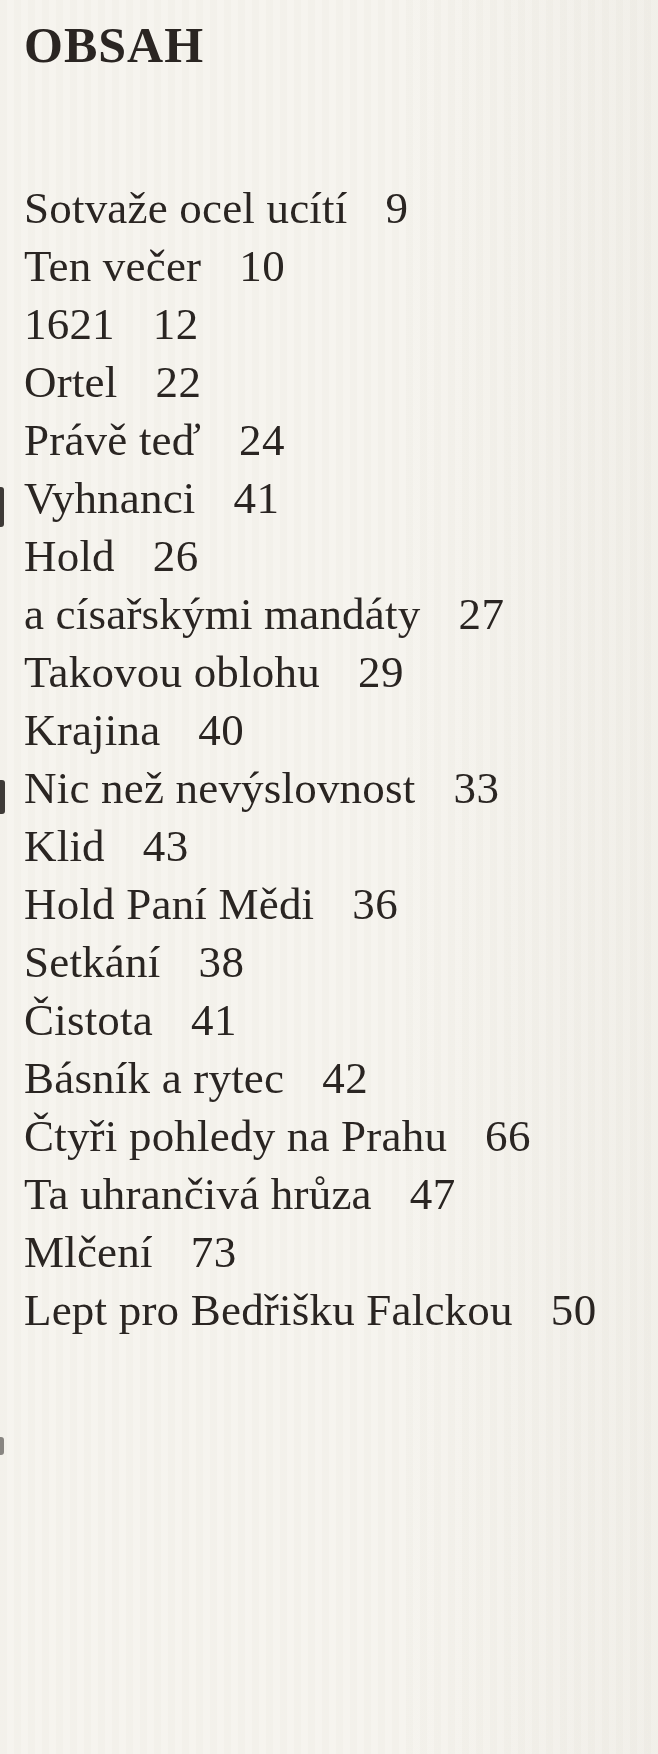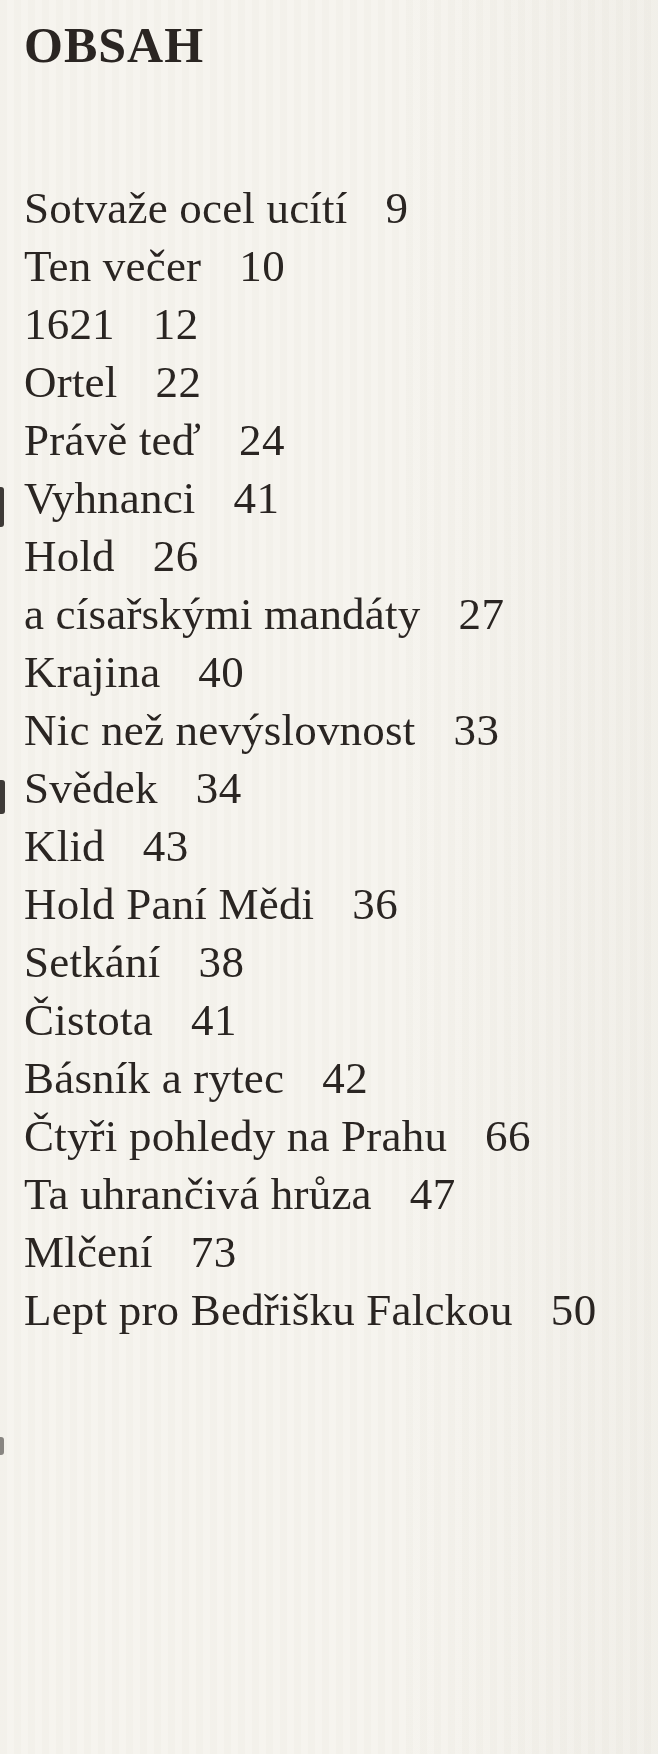--- a/index.html
+++ b/index.html
@@ -71,23 +71,23 @@
 
   <div class="toc" id="toc-list">
       <div class="toc-row"><span class="toc-title">Sotvaže ocel ucítí</span><span class="toc-page">9</span></div>
       <div class="toc-row"><span class="toc-title">Ten večer</span><span class="toc-page">10</span></div>
       <div class="toc-row"><span class="toc-title">1621</span><span class="toc-page">12</span></div>
       <div class="toc-row"><span class="toc-title">Ortel</span><span class="toc-page">22</span></div>
       <div class="toc-row"><span class="toc-title">Právě teď</span><span class="toc-page">24</span></div>
       <div class="toc-row"><span class="toc-title">Vyhnanci</span><span class="toc-page">41</span></div>
       <div class="toc-row"><span class="toc-title">Hold</span><span class="toc-page">26</span></div>
       <div class="toc-row"><span class="toc-title">a císařskými mandáty</span><span class="toc-page">27</span></div>
+      <div class="toc-row"><span class="toc-title">Takovou oblohu</span><span class="toc-page">29</span></div>
       <div class="toc-row"><span class="toc-title">Krajina</span><span class="toc-page">40</span></div>
       <div class="toc-row"><span class="toc-title">Nic než nevýslovnost</span><span class="toc-page">33</span></div>
-      <div class="toc-row"><span class="toc-title">Svědek</span><span class="toc-page">34</span></div>
       <div class="toc-row"><span class="toc-title">Klid</span><span class="toc-page">43</span></div>
       <div class="toc-row"><span class="toc-title">Hold Paní Mědi</span><span class="toc-page">36</span></div>
       <div class="toc-row"><span class="toc-title">Setkání</span><span class="toc-page">38</span></div>
       <div class="toc-row"><span class="toc-title">Čistota</span><span class="toc-page">41</span></div>
       <div class="toc-row"><span class="toc-title">Básník a rytec</span><span class="toc-page">42</span></div>
       <div class="toc-row"><span class="toc-title">Čtyři pohledy na Prahu</span><span class="toc-page">66</span></div>
       <div class="toc-row"><span class="toc-title">Ta uhrančivá hrůza</span><span class="toc-page">47</span></div>
       <div class="toc-row"><span class="toc-title">Mlčení</span><span class="toc-page">73</span></div>
       <div class="toc-row"><span class="toc-title">Lept pro Bedřišku Falckou</span><span class="toc-page">50</span></div>
     </div>

